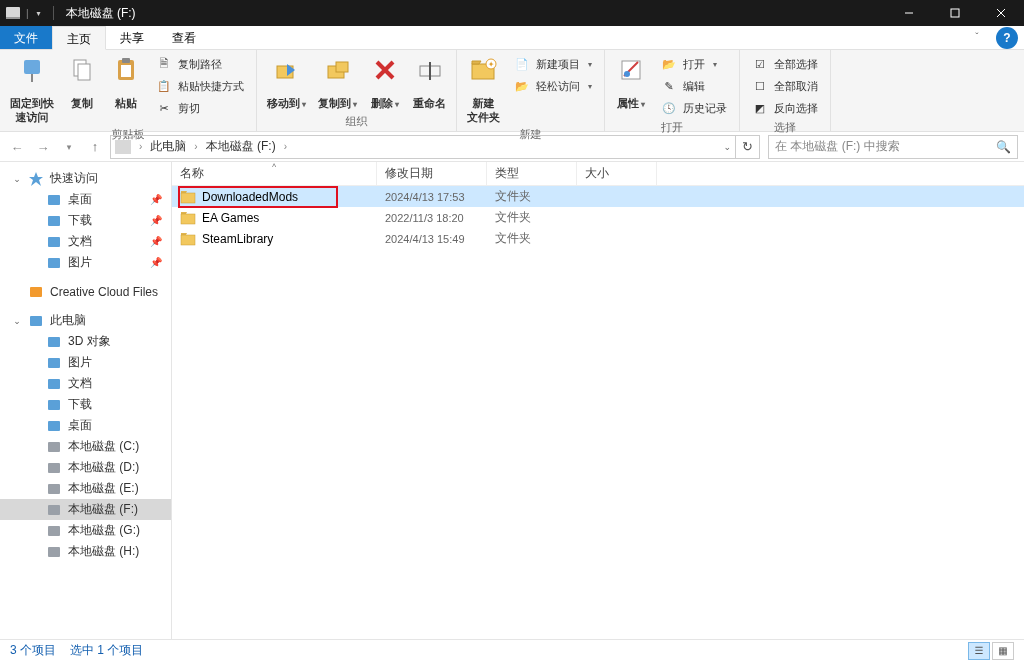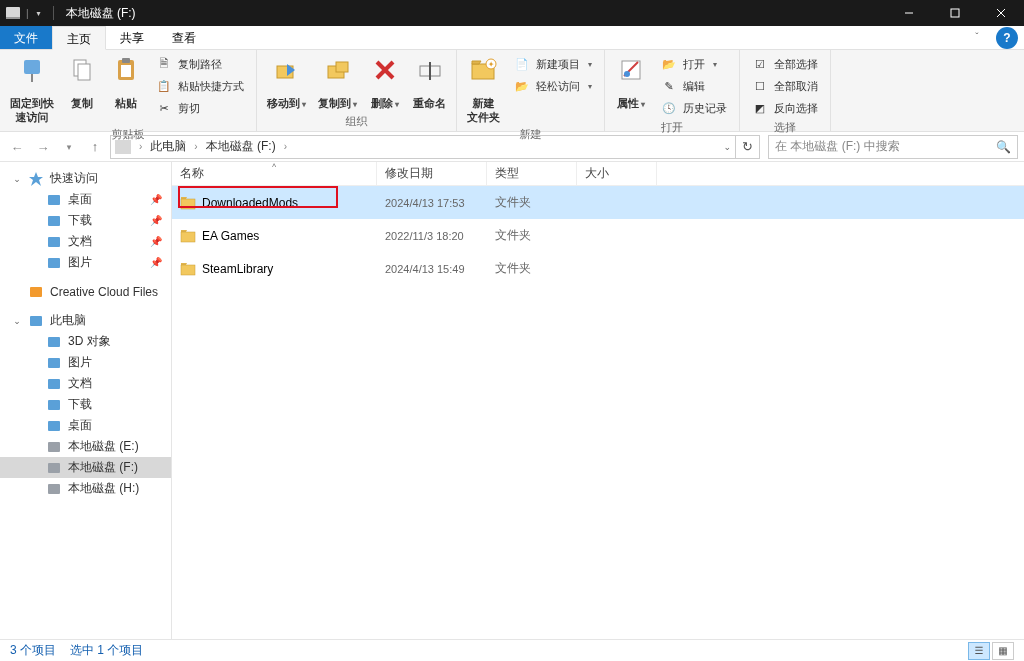--- a/index.html
+++ b/index.html
@@ -65,21 +65,21 @@
 
 .filepane { flex:1; display:flex; flex-direction:column; }
 .listhdr { height:24px; border-bottom:1px solid #eee; display:flex; font-size:12px; color:#444; }
 .listhdr .hc { border-right:1px solid #eee; padding:4px 8px; display:flex; align-items:center; }
 .hc.name { width:205px; position:relative; }
 .hc.name .sort { position:absolute; left:50%; top:-1px; transform:translateX(-50%); font-size:8px; color:#777; }
 .hc.date { width:110px; }
 .hc.type { width:90px; }
 .hc.size { width:80px; }
 .listbody { flex:1; overflow:auto; font-size:12px; }
-.frow { height:33px; display:flex; align-items:center; }
+.frow { height:21px; display:flex; align-items:center; }
 .frow.selected { background:#cde8ff; }
 .frow .c { padding:0 8px; display:flex; align-items:center; gap:6px; }
 .frow .c.name { width:205px; }
 .frow .c.date { width:110px; color:#666; font-size:11px; }
 .frow .c.type { width:90px; color:#666; }
 .frow .c.size { width:80px; color:#666; }
 .frow .fico { width:16px; height:14px; }
 .highlight-box { position:absolute; border:2px solid #e01020; pointer-events:none; }
 
 
@@ -443,30 +443,57 @@
         </span>
         <span>桌面</span>
       </div>
       <div class="sb-item indent2 ">
         <span class="noexp"></span>
         <span class="sbi">
           <svg width="16" height="16">
             <rect x="2" y="3" width="12" height="10" rx="1" fill="#9aa0a8"></rect>
           </svg>
         </span>
+        <span>本地磁盘 (C:)</span>
+      </div>
+      <div class="sb-item indent2 ">
+        <span class="noexp"></span>
+        <span class="sbi">
+          <svg width="16" height="16">
+            <rect x="2" y="3" width="12" height="10" rx="1" fill="#9aa0a8"></rect>
+          </svg>
+        </span>
+        <span>本地磁盘 (D:)</span>
+      </div>
+      <div class="sb-item indent2 ">
+        <span class="noexp"></span>
+        <span class="sbi">
+          <svg width="16" height="16">
+            <rect x="2" y="3" width="12" height="10" rx="1" fill="#9aa0a8"></rect>
+          </svg>
+        </span>
         <span>本地磁盘 (E:)</span>
       </div>
       <div class="sb-item indent2 selected">
         <span class="noexp"></span>
         <span class="sbi">
           <svg width="16" height="16">
             <rect x="2" y="3" width="12" height="10" rx="1" fill="#9aa0a8"></rect>
           </svg>
         </span>
         <span>本地磁盘 (F:)</span>
+      </div>
+      <div class="sb-item indent2 ">
+        <span class="noexp"></span>
+        <span class="sbi">
+          <svg width="16" height="16">
+            <rect x="2" y="3" width="12" height="10" rx="1" fill="#9aa0a8"></rect>
+          </svg>
+        </span>
+        <span>本地磁盘 (G:)</span>
       </div>
       <div class="sb-item indent2 ">
         <span class="noexp"></span>
         <span class="sbi">
           <svg width="16" height="16">
             <rect x="2" y="3" width="12" height="10" rx="1" fill="#9aa0a8"></rect>
           </svg>
         </span>
         <span>本地磁盘 (H:)</span>
       </div>

